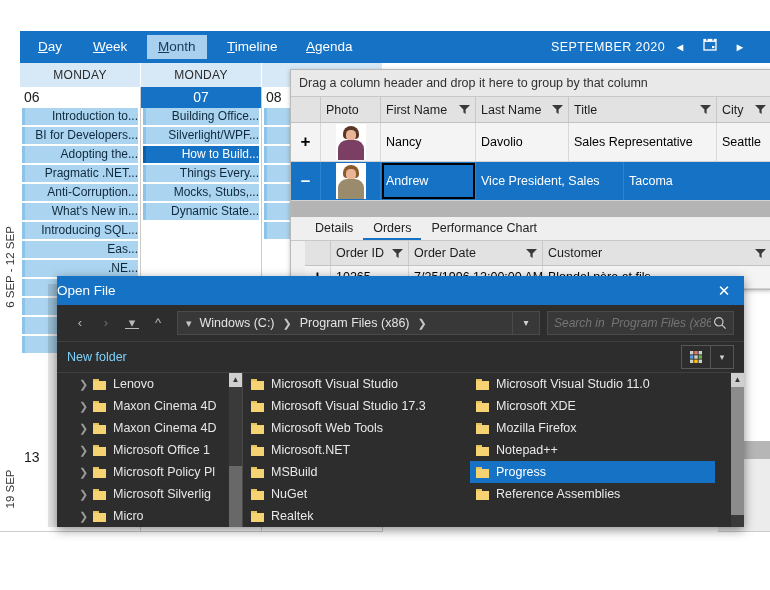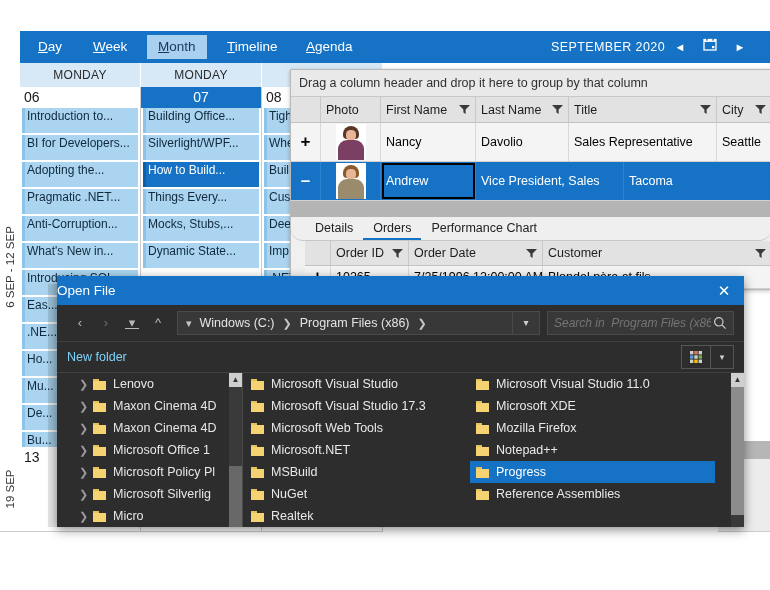--- a/index.html
+++ b/index.html
@@ -73,24 +73,25 @@
     overflow: hidden;
   }
   .day-num {
     height: 21px; line-height: 21px; font-size: 14px; color: #1a1a1a;
     padding-left: 4px;
   }
   .day-cell.selected .day-num {
     background: #1572c4; color: #ffffff; text-align: center; padding-left: 0;
   }
   .appt {
-    margin: 0 2px 2px 2px; height: 25px; line-height: 17px;
+    margin: 0 2px 2px 2px; height: 17px; line-height: 17px;
     background: #aad4ef; color: #10293d; font-size: 12px;
     padding-left: 2px; white-space: nowrap; overflow: hidden;
     border-left: 3px solid #8cc3e8;
+    text-align: right;
   }
   .appt.sel { background: #1572c4; color: #ffffff; border-left-color:#0f5fa6; }
 
   
   #gridwin {
     position: absolute; left: 290px; top: 69px; width: 480px; height: 219px;
     background: #f0f0f0; border: 1px solid #b9b9b9;
     box-shadow: 0 1px 4px rgba(0,0,0,.25);
     overflow: hidden;
   }
@@ -123,21 +124,21 @@
   .avatar { width: 30px; height: 36px; background: #ffffff; position: relative;
     overflow: hidden; flex: none; }
   .av-hair { position:absolute; left:7px; top:2px; width:16px; height:13px;
     border-radius: 8px 8px 4px 4px; }
   .av-face { position:absolute; left:10px; top:6px; width:10px; height:11px;
     border-radius: 5px 5px 6px 6px; background:#e8b596; }
   .av-body { position:absolute; left:2px; top:16px; width:26px; height:22px;
     border-radius: 9px 9px 0 0; }
 
   .detail-tabs { display:flex; height: 23px; background:#efefef;
-    border-bottom:1px solid #c8c8c8; padding-left: 14px; border-radius: 12px; }
+    border-bottom:1px solid #c8c8c8; padding-left: 14px; }
   .dtab { font-size:12.5px; color:#222; line-height:23px; padding: 0 10px;
     white-space:nowrap; }
   .dtab.active { border-bottom: 2px solid #1572c4; }
 
   
   #openfile {
     position: absolute; left: 57px; top: 276px; width: 687px; height: 251px;
     background: #2d2d2d; box-shadow: 0 3px 10px rgba(0,0,0,.45);
     color: #e8e8e8; overflow: hidden;
   }

